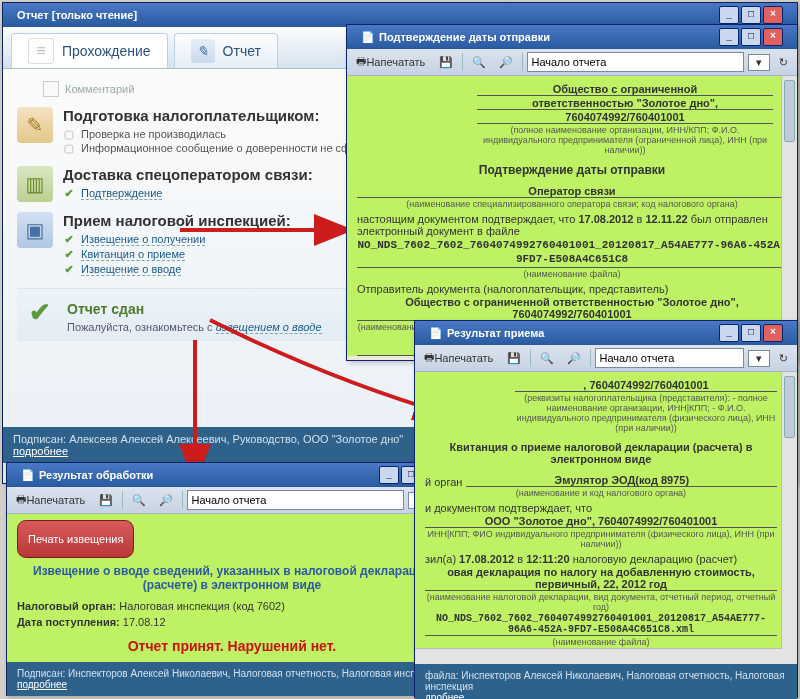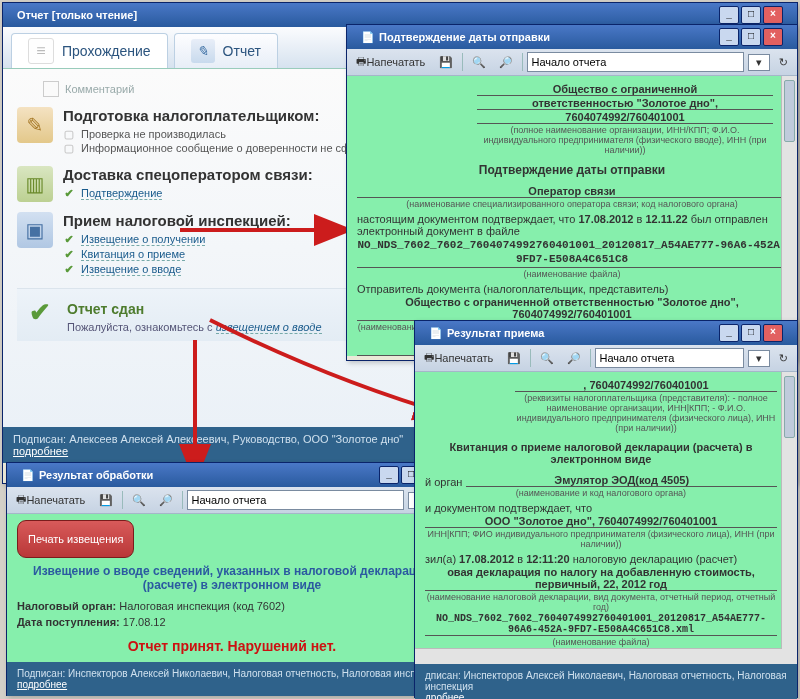--- a/index.html
+++ b/index.html
@@ -93,21 +93,21 @@
 }
 .toolbar .combo {
   border:1px solid #7a8ba0;
   font-size:11px;
   padding:1px 2px;
   background:#fff;
   width:16px;
   text-align:center;
 }
 .docbody {
-  background:#86efac;
+  background:#bef264;
   overflow:auto;
   font-size:11px;
   padding:6px 10px;
   position:relative;
 }
 .sbar-v { position:absolute; right:0; top:0; bottom:0; width:15px; background:#e3e3e3; border-left:1px solid #bbb;}
 .sbar-v .thumb { position:absolute; left:2px; right:2px; background:#c0cbdc; border:1px solid #8aa; border-radius:2px;}
 .sbar-h { position:absolute; left:0; right:15px; bottom:0; height:15px; background:#e3e3e3; border-top:1px solid #bbb;}
 
 
@@ -317,21 +317,21 @@
     <span class="sep"></span>
     <input class="search" value="Начало отчета" style="">
     <span class="combo">▾</span>
     <span class="tbtn">↻</span>
   </div>
   <div class="docbody" style="height:268px;">
     <div class="right-align" style="padding-right:14px;">
       <span class="uline-field" style="margin-left:120px;">Общество с ограниченной</span>
       <span class="uline-field" style="margin-left:120px;">ответственностью "Золотое дно",</span>
       <span class="uline-field" style="margin-left:120px;">7604074992/760401001</span>
-      <div class="fieldnote" style="margin-left:120px;">(полное наименование организации, ИНН/КПП; Ф.И.О. индивидуального предпринимателя (физического вводе), ИНН (при наличии))</div>
+      <div class="fieldnote" style="margin-left:120px;">(полное наименование организации, ИНН/КПП; Ф.И.О. индивидуального предпринимателя (ограниченной лица), ИНН (при наличии))</div>
     </div>
     <div class="doc-h">Подтверждение даты отправки</div>
     <span class="uline-field">Оператор связи</span>
     <div class="fieldnote">(наименование специализированного оператора связи; код налогового органа)</div>
     <div style="margin-top:4px;">
       <span>настоящим документом подтверждает, что </span><b>17.08.2012</b><span> в </span><b>12.11.22</b><span> был отправлен электронный документ в файле</span>
     </div>
     <span class="uline-field mono" style="line-height:1.3;">NO_NDS_7602_7602_7604074992760401001_20120817_A54AE777-96A6-452A-9FD7-E508A4C651C8</span>
     <div class="fieldnote">(наименование файла)</div>
     <div style="margin-top:4px;">Отправитель документа (налогоплательщик, представитель)</div>
@@ -409,21 +409,21 @@
   </div>
   <div class="docbody" style="height:280px; padding-right:20px;">
     <div class="right-align">
       <span class="uline-field" style="margin-left:90px;">, 7604074992/760401001</span>
       <div class="fieldnote" style="margin-left:90px;">(реквизиты налогоплательщика (представителя): - полное наименование организации, ИНН|КПП; - Ф.И.О. индивидуального предпринимателя (физического лица), ИНН (при наличии))</div>
     </div>
     <div class="doc-h" style="font-size:11px;">Квитанция о приеме налоговой декларации (расчета) в электронном виде</div>
 
     <div style="display:flex; align-items:flex-end; gap:4px;">
       <span>й орган</span>
-      <span class="uline-field" style="flex:1;">Эмулятор ЭОД(код 4505)</span>
+      <span class="uline-field" style="flex:1;">Эмулятор ЭОД(код 8975)</span>
     </div>
     <div class="fieldnote">(наименование и код налогового органа)</div>
 
     <div style="margin-top:4px;">и документом подтверждает, что</div>
     <span class="uline-field">ООО "Золотое дно", 7604074992/760401001</span>
     <div class="fieldnote">ИНН|КПП; ФИО индивидуального предпринимателя (физического лица), ИНН (при наличии))</div>
 
     <div style="margin-top:4px;">
       <span>зил(а) </span><b>17.08.2012</b><span> в </span><b>12:11:20</b><span> налоговую декларацию (расчет)</span>
     </div>
@@ -438,17 +438,17 @@
       <span>ый орган</span>
       <span class="uline-field" style="flex:1;">(код 7602)</span>
     </div>
 
     <div class="sbar-v">
         <div class="thumb" style="top:4px; height:60px;"></div>
       </div>
     <div class="sbar-h"></div>
   </div>
   <div class="footer" style="font-size:10px;">
-    <span>дписан:</span>
+    <span>файла:</span>
     <span> Инспекторов Алексей Николаевич, Налоговая отчетность, Налоговая инспекция</span><br>
     <a>дробнее</a>
   </div>
 </div>
 
 </body></html>

